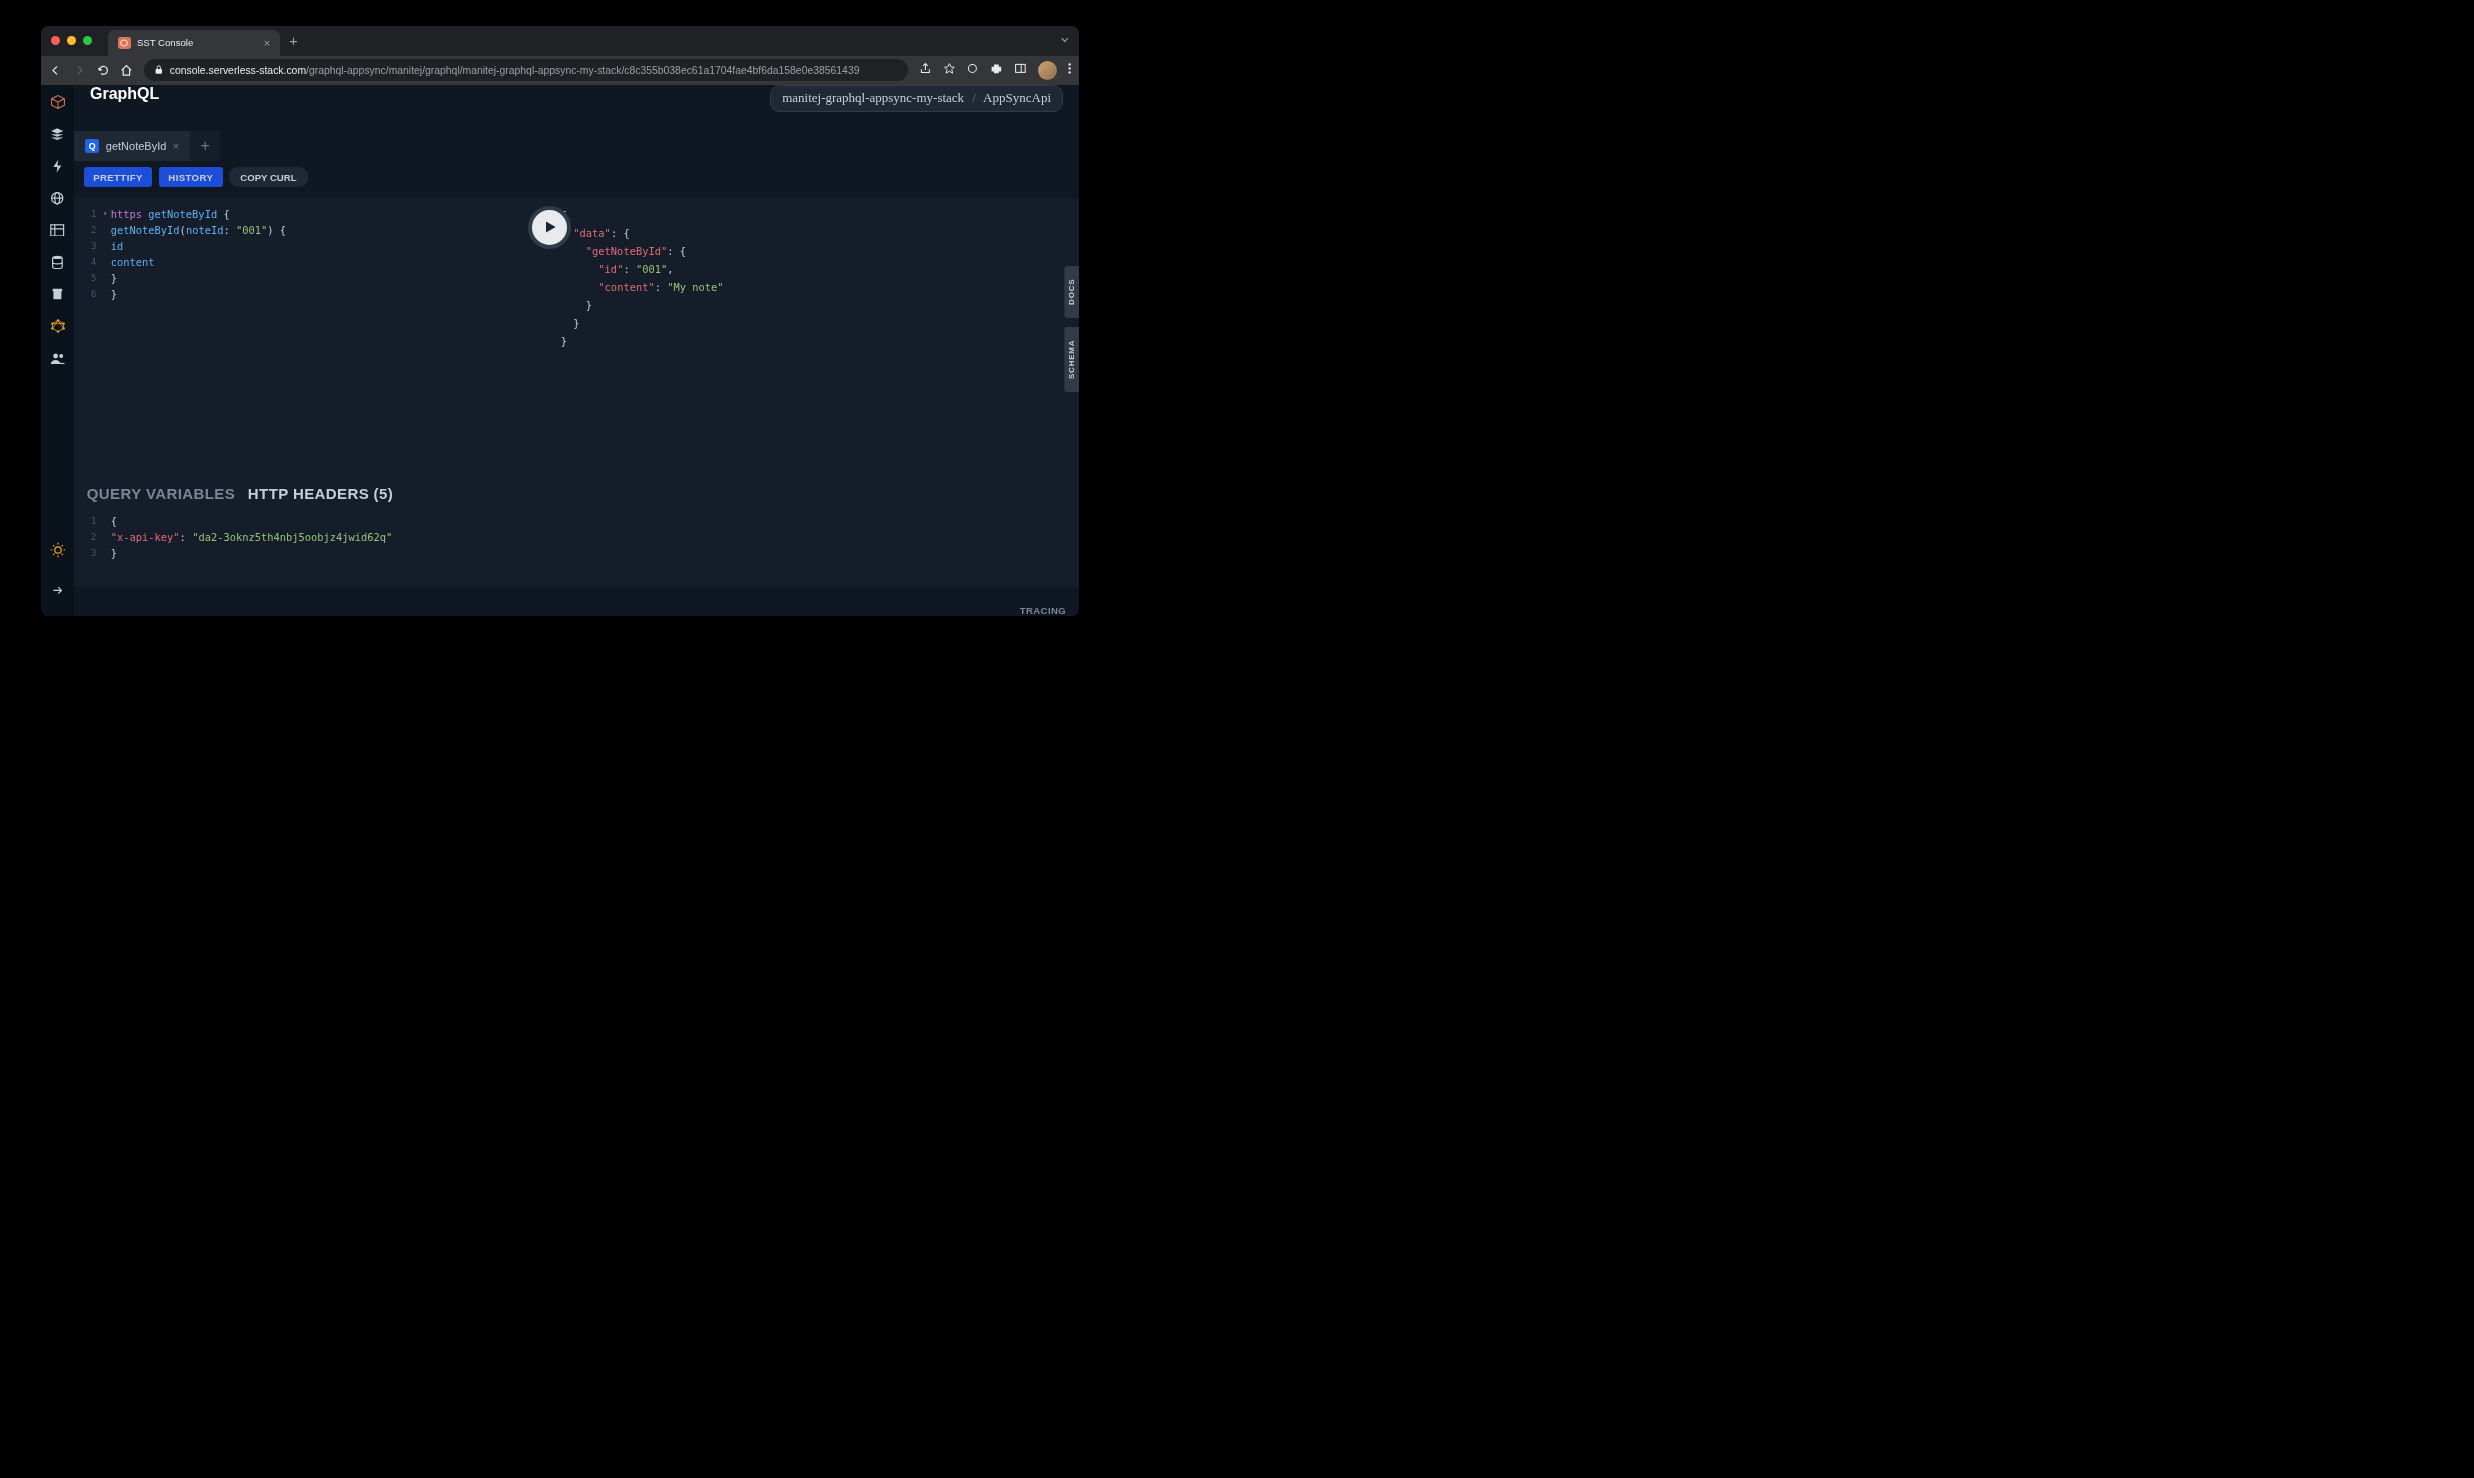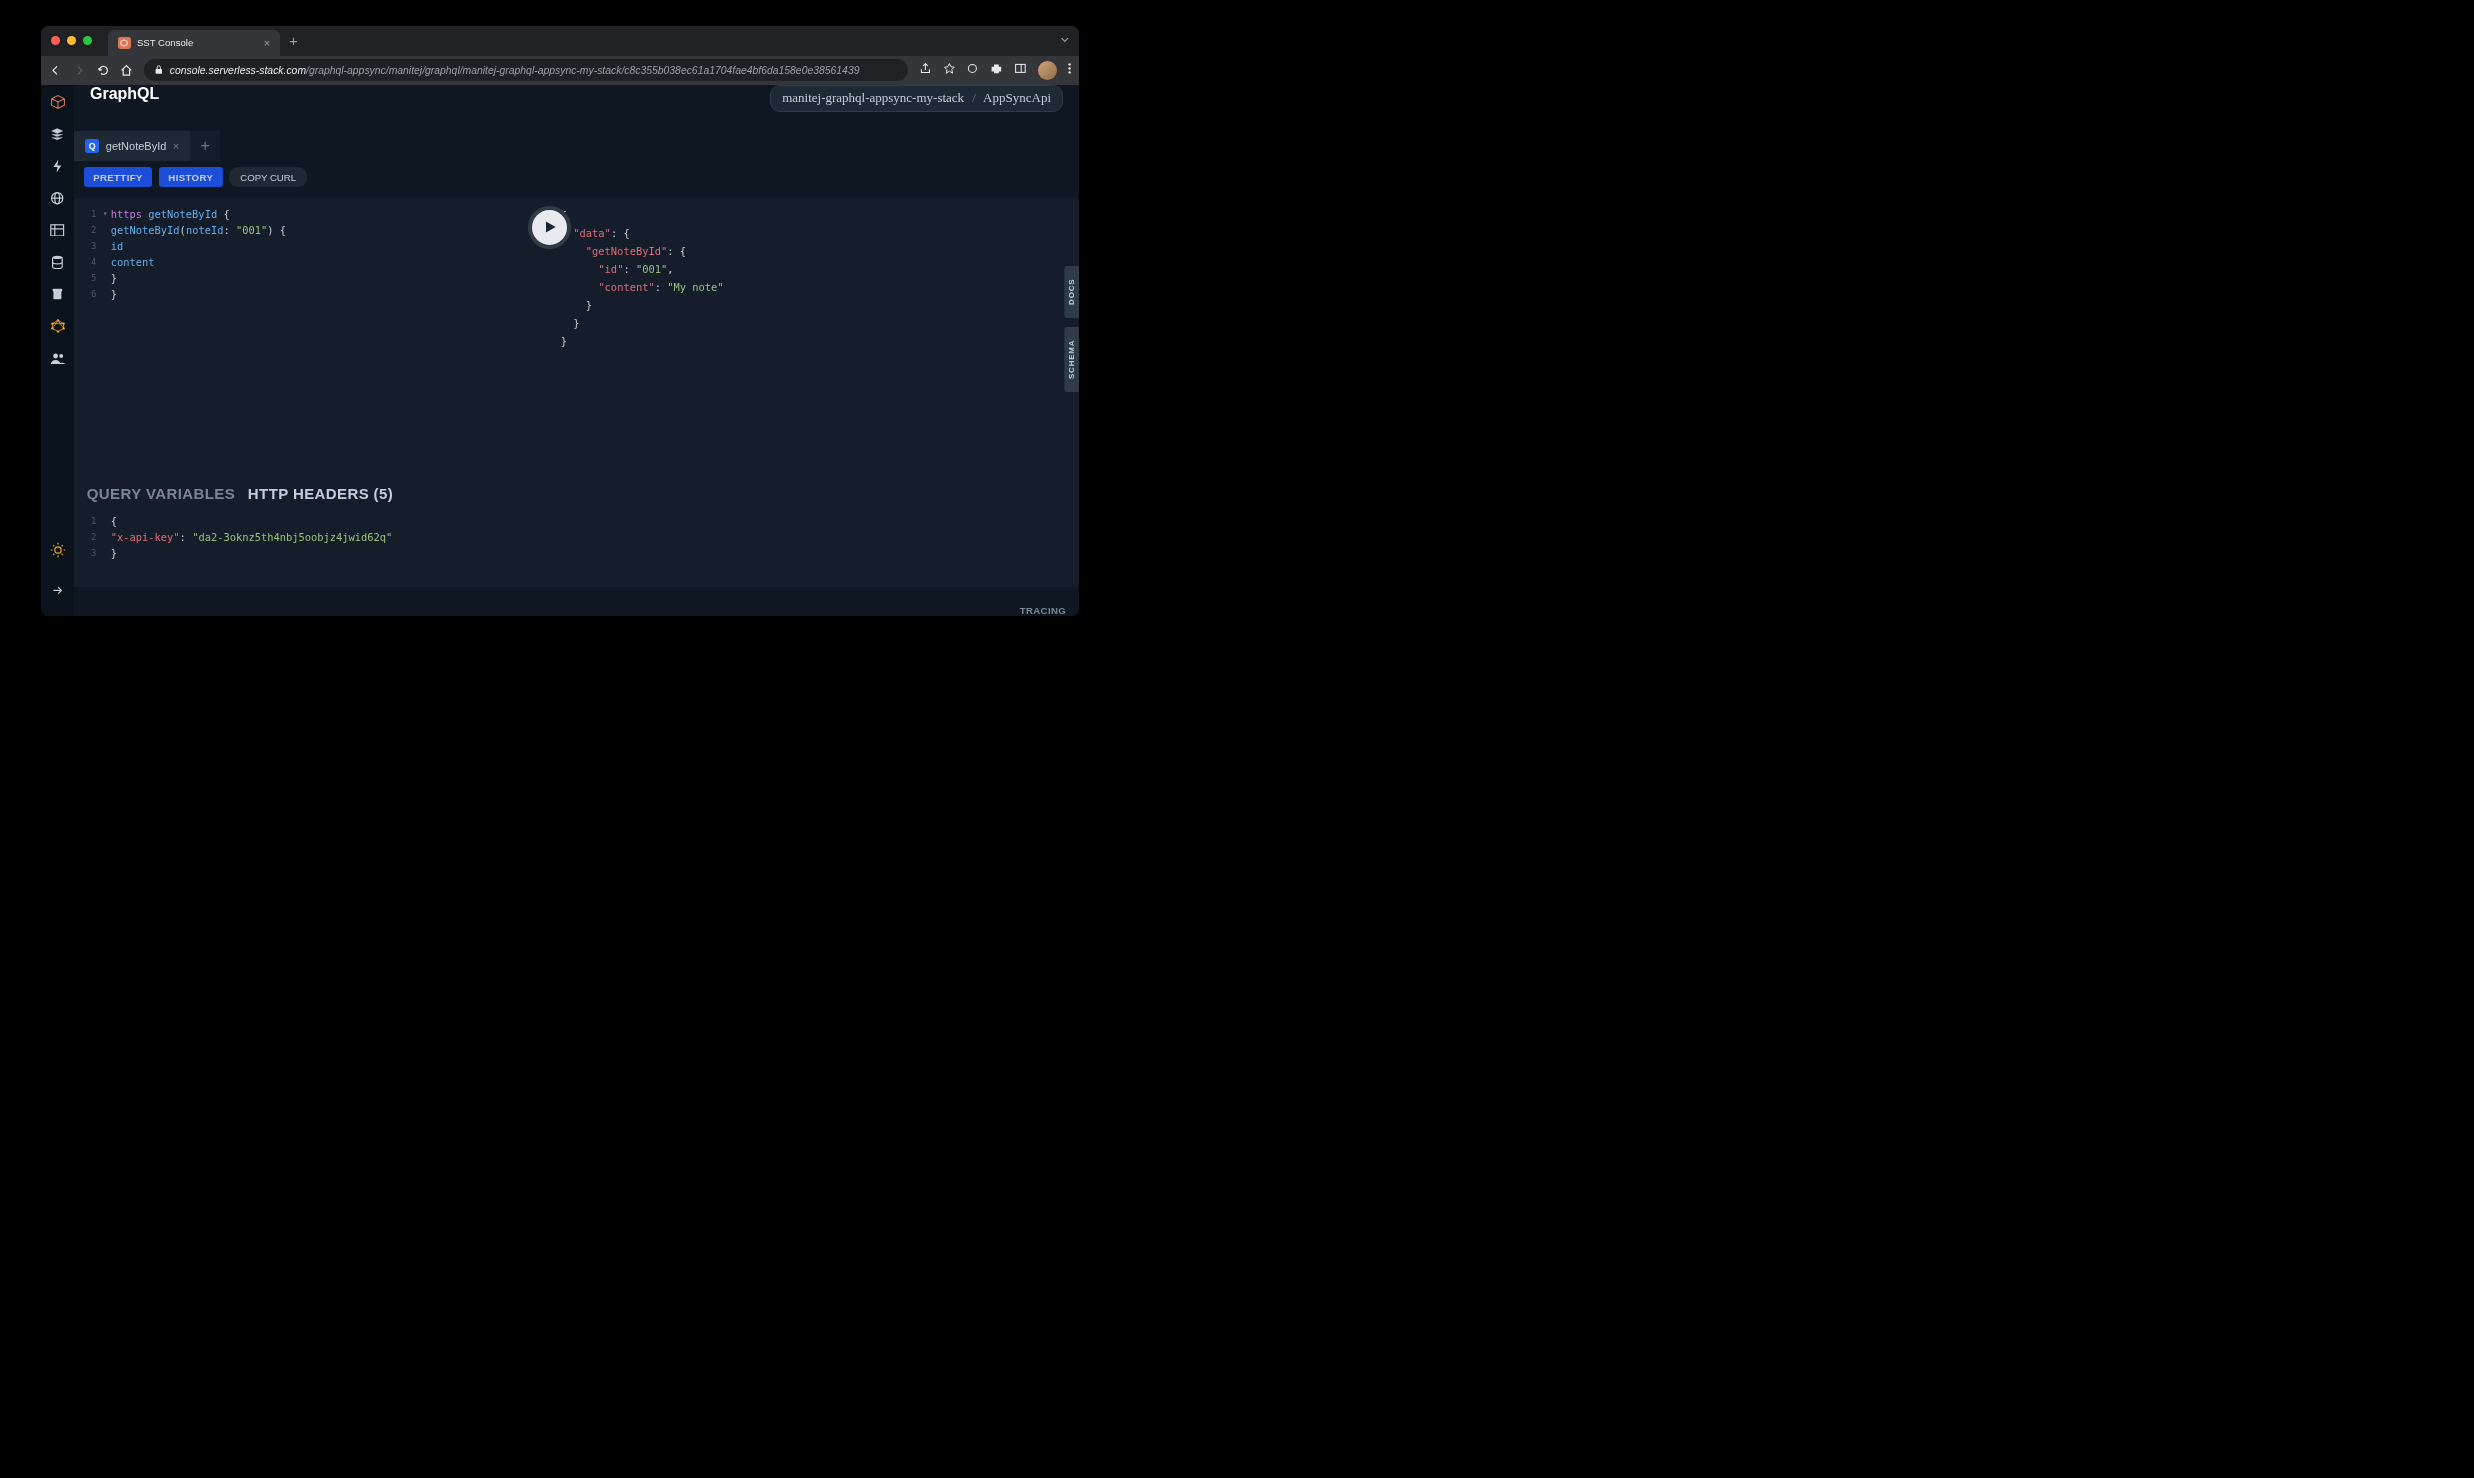--- a/index.html
+++ b/index.html
@@ -50,21 +50,20 @@
 .tab-close { color: #9aa0a6; font-size: 11px; margin-left: 64px; cursor: pointer; }
 .new-tab { color: #9aa0a6; margin-left: 9.6px; font-size: 14.4px; cursor: pointer; }
 .chrome-expand { margin-left: auto; color: #9aa0a6; cursor: pointer; }
 .address-bar {
   height: 29px;
   background: #35363a;
   display: flex;
   align-items: center;
   padding: 0 8px;
   gap: 11px;
-  font-style: italic;
 }
 .nav-btn { color: #9aa0a6; cursor: pointer; display:flex; }
 .nav-btn.disabled { opacity: 0.4; }
 .url-field {
   flex: 1;
   background: #202124;
   height: 22px;
   border-radius: 11px;
   display: flex;
   align-items: center;
@@ -194,21 +193,21 @@
   align-items: center;
   gap: 6.4px;
 }
 .endpoint-dot { width:5.6px; height:5.6px; border-radius:50%; background:#6b7785; }
 .copy-curl {
   background: #1f2935;
   border-radius: 9px;
   padding: 4.8px 11px;
   color: #c5ced7;
   font-size: 9.6px;
-  font-weight: 400;
+  font-weight: 700;
   cursor: pointer;
 }
 
 .editor-area {
   flex: 1;
   display: flex;
   position: relative;
   background: #141d29;
   margin-top: 6.4px;
 }

